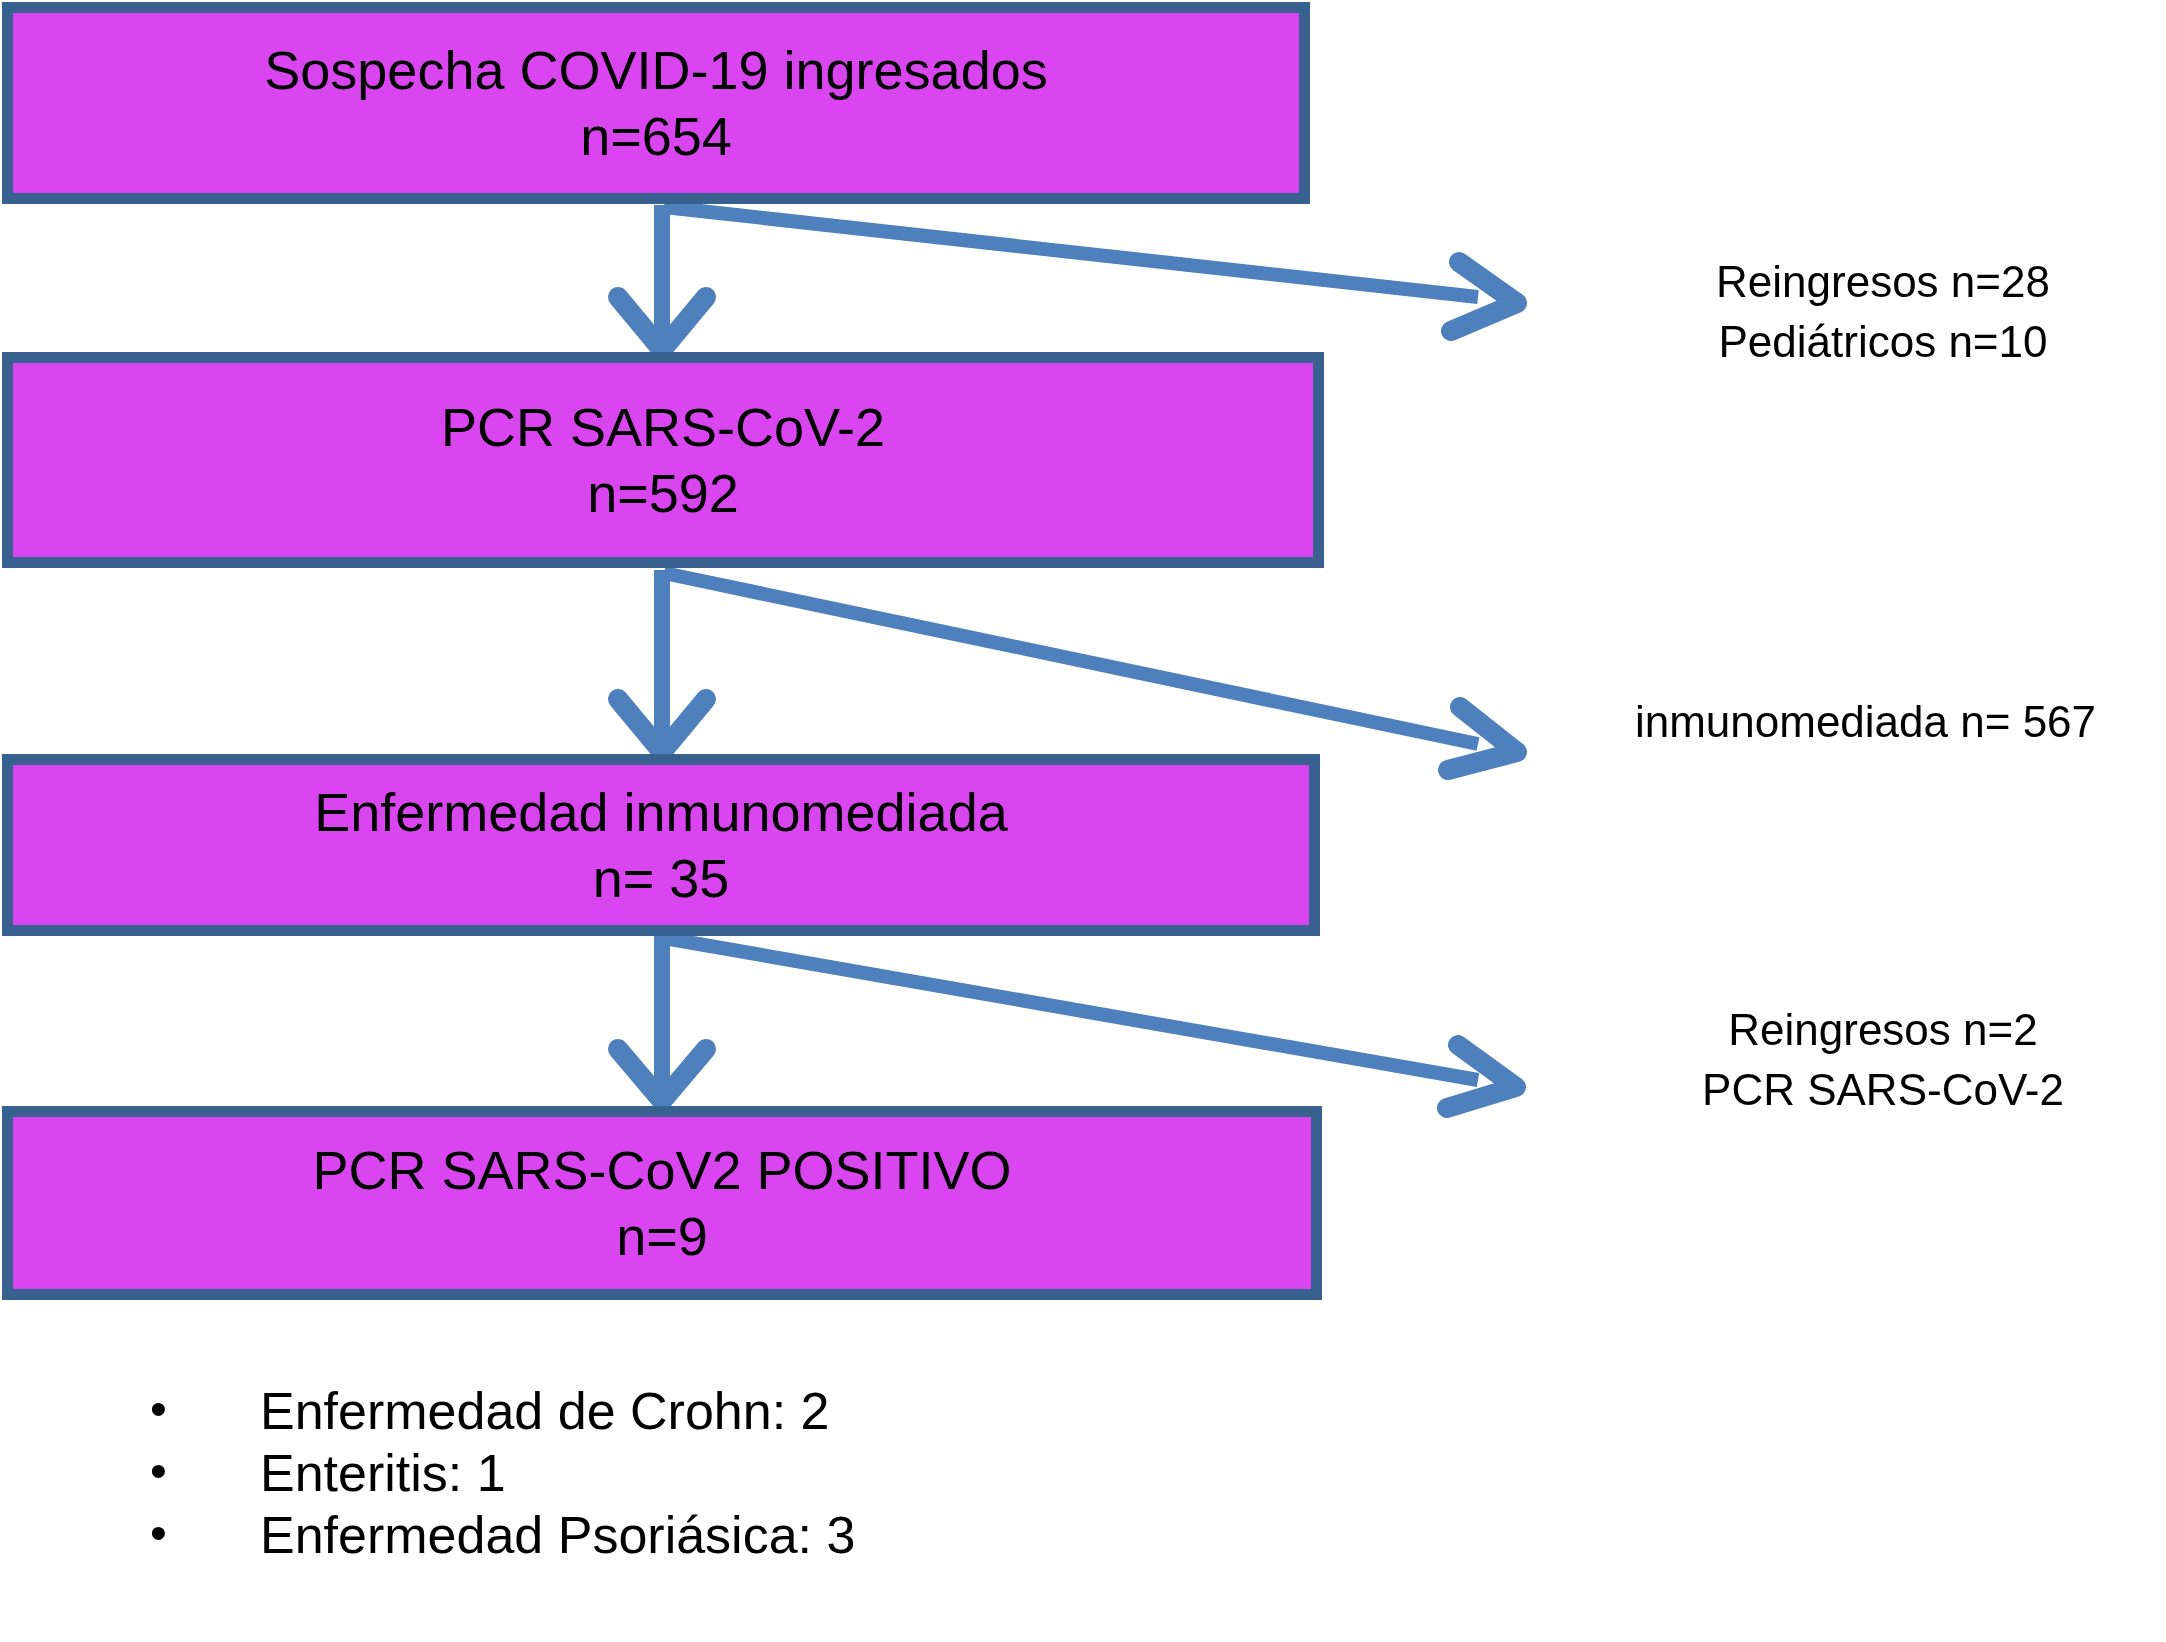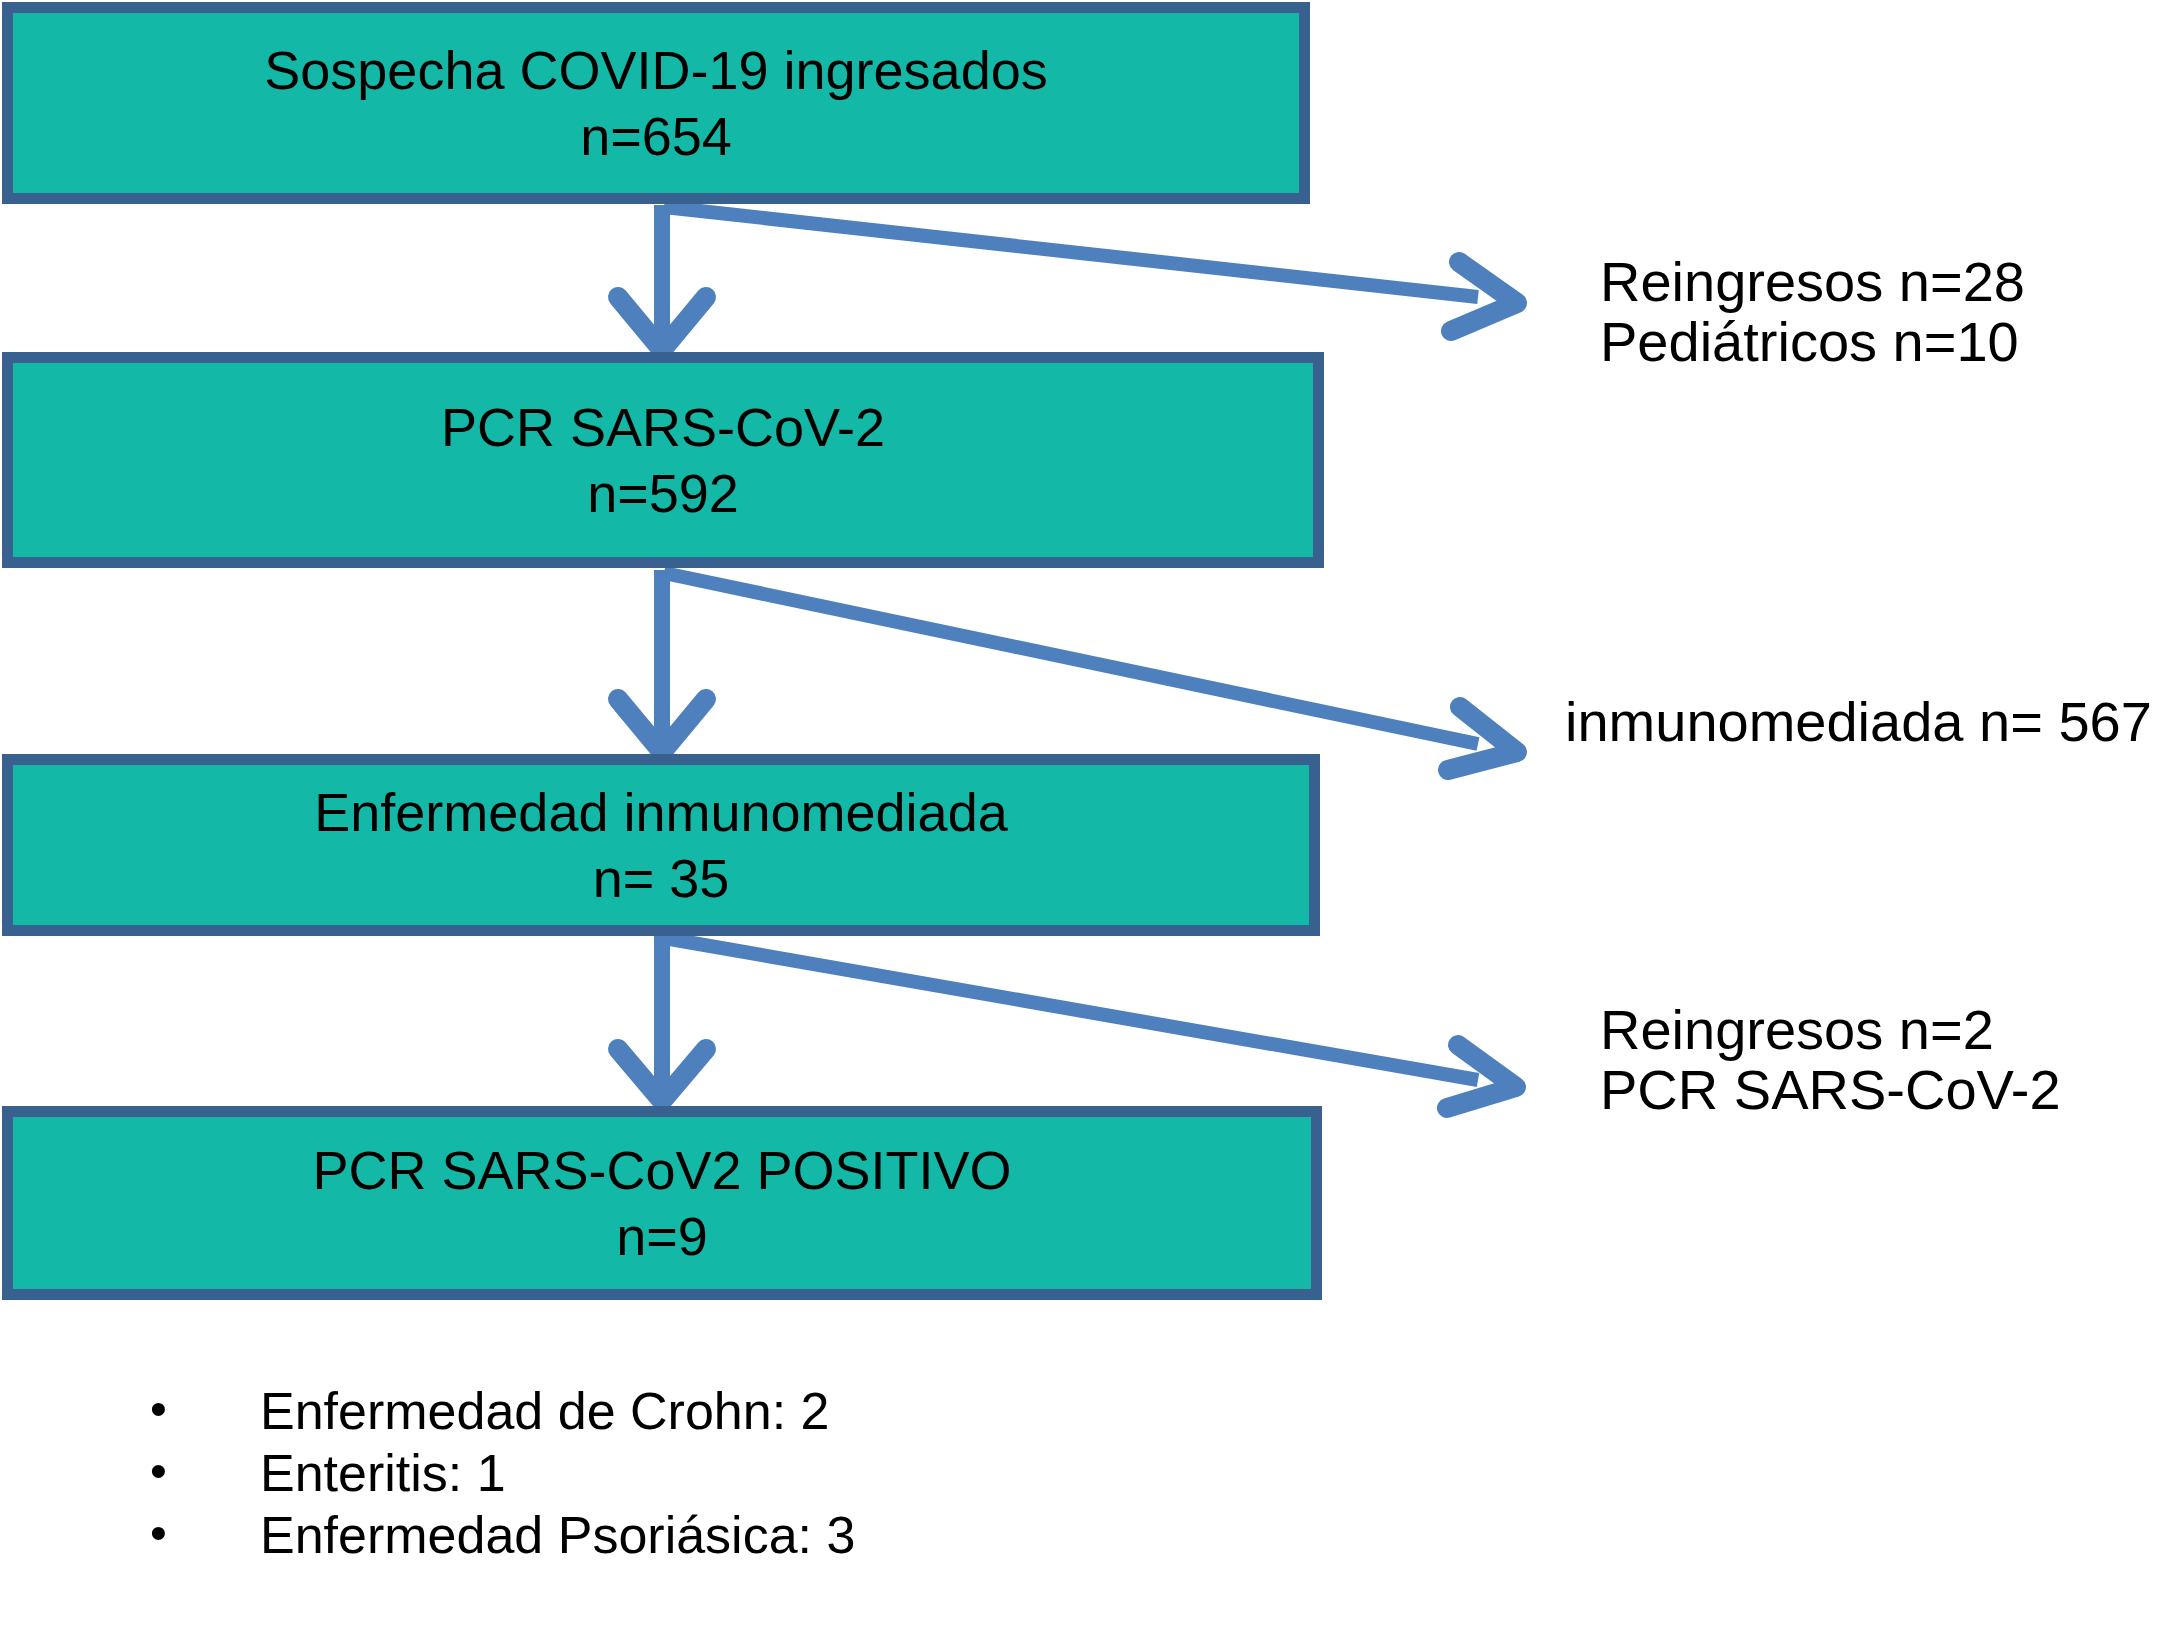--- a/index.html
+++ b/index.html
@@ -9,32 +9,33 @@
     background:#ffffff;
     font-family:"Liberation Sans", sans-serif;
     color:#000;
     overflow:hidden;
   }
   .arrow-layer{position:absolute;left:0;top:0;width:2166px;height:1642px;pointer-events:none;}
   .fbox{
     position:absolute;
     box-sizing:border-box;
     border:11px solid #38618f;
-    background:#14b8a6;
+    background:#d946ef;
     display:flex;flex-direction:column;justify-content:center;align-items:center;
     text-align:center;
     font-size:54px;line-height:66px;
   }
   .fbox1{left:2px;top:2px;width:1308px;height:202px;}
   .fbox2{left:2px;top:352px;width:1322px;height:216px;}
   .fbox3{left:2px;top:754px;width:1318px;height:182px;}
   .fbox4{left:2px;top:1106px;width:1320px;height:194px;}
   .note{
     position:absolute;
-    font-size:56px;line-height:60px;
+    text-align:center;
+    font-size:44px;line-height:60px;
   }
   .note1{left:1600px;top:252px;width:566px;}
   .note2{left:1565px;top:692px;width:601px;}
   .note3{left:1600px;top:1000px;width:566px;}
   .bullets{
     position:absolute;left:150px;top:1380px;width:1300px;
     margin:0;padding:0;list-style:none;
     font-size:52px;line-height:62px;
   }
   .bullets li{position:relative;padding-left:110px;}

